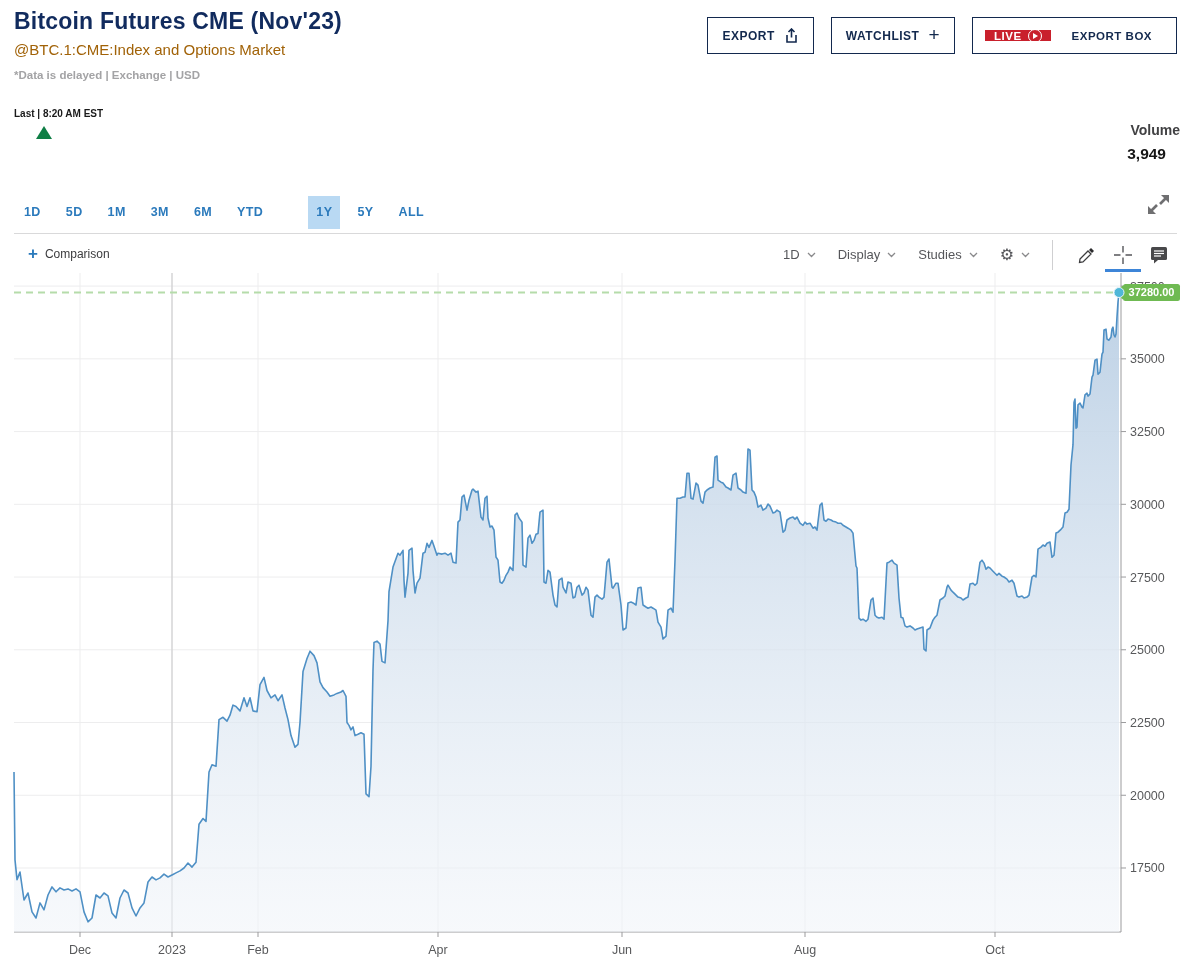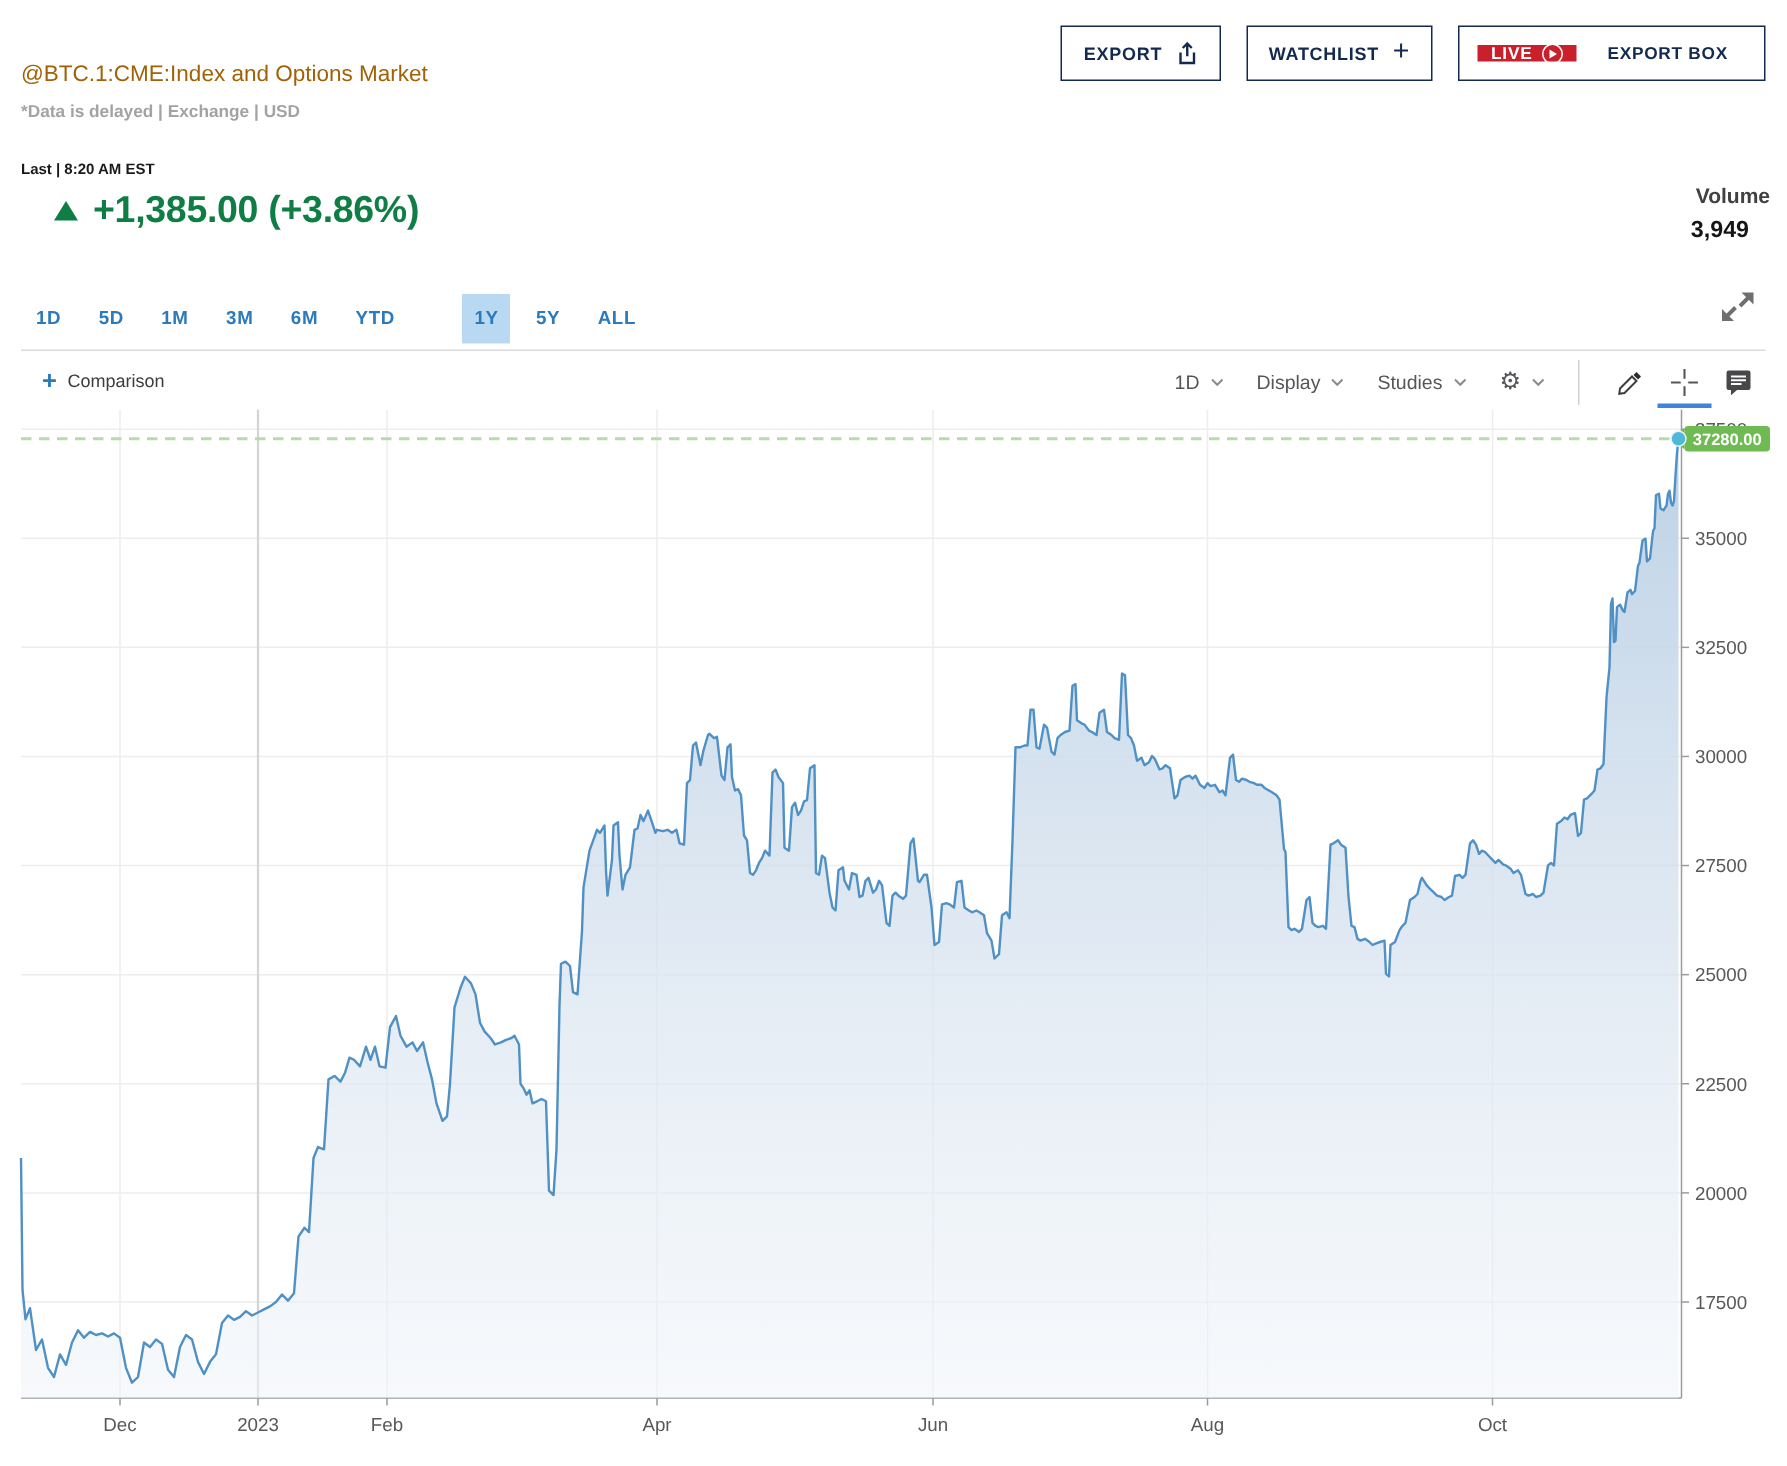--- a/index.html
+++ b/index.html
@@ -53,20 +53,21 @@
 
   
   .chart-svg { position:absolute; left:0; top:273px; }
   text { font-family:"Liberation Sans", sans-serif; }
 </style>
 </head>
 <body>
 
 <div class="page">
 
+  <h1 class="title">Bitcoin Futures CME (Nov'23)</h1>
   <div class="subtitle">@BTC.1:CME:Index and Options Market</div>
   <div class="meta">*Data is delayed | Exchange | USD</div>
 
   <div class="hdr-buttons">
     <button class="btn">
       <span>EXPORT</span>
       <svg width="15" height="16" viewBox="0 0 15 16">
         <path d="M3 7 v7 h9 v-7" fill="none" stroke="#13294e" stroke-width="1.6"></path>
         <path d="M7.5 1.5 v8 M4.5 4 l3-3 3 3" fill="none" stroke="#13294e" stroke-width="1.6"></path>
       </svg>
@@ -80,21 +81,20 @@
         <span>LIVE</span>
         <span class="play-circle"></span>
       </span>
       <span class="squawk-label">EXPORT BOX</span>
     </button>
   </div>
 
   <div class="last-label">Last | 8:20 AM EST</div>
   <div class="price-row">
     <span class="up-arrow"></span>
-    <span class="change">+1,385.00 (+3.86%)</span>
   </div>
   <div class="volume-box">
     <div class="volume-label">Volume</div>
     <div class="volume-value">3,949</div>
   </div>
 
   <div class="ranges">
       <div class="tab">1D</div>
       <div class="tab">5D</div>
       <div class="tab">1M</div>

